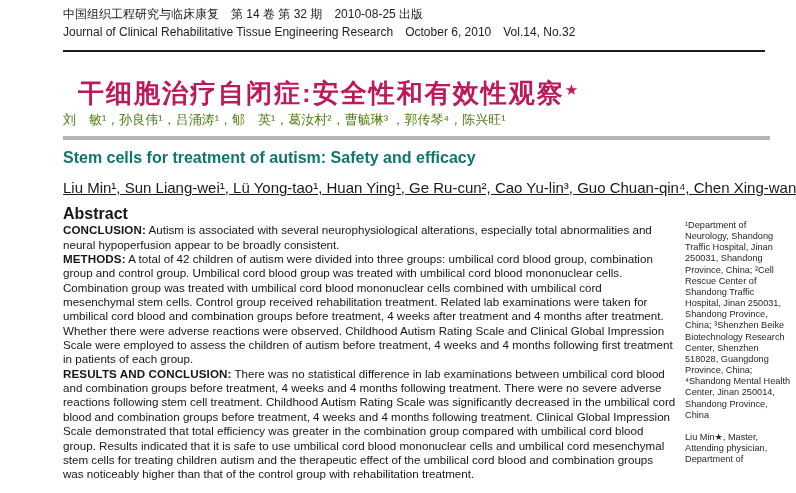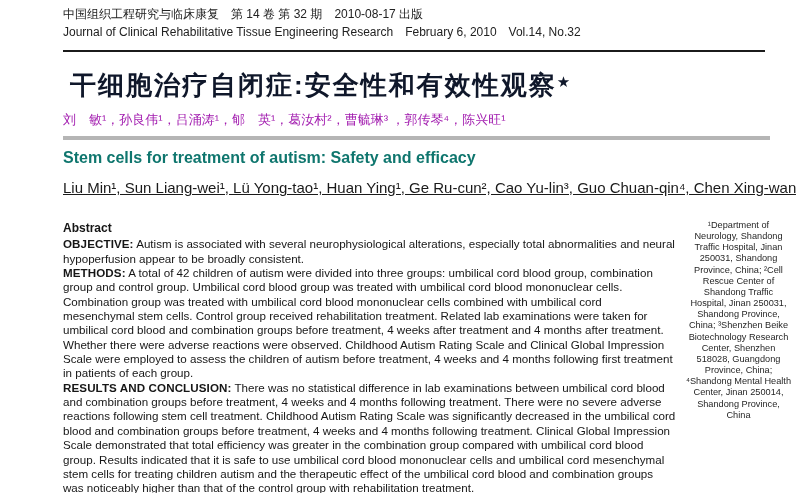--- a/index.html
+++ b/index.html
@@ -8,66 +8,67 @@
     overflow:hidden; color:#111;
     font-family:"Liberation Sans","DejaVu Sans",sans-serif;
   }
   
   .header-text { position:absolute; left:63px; top:6px; font-size:12px; line-height:17.5px; color:#222; white-space:nowrap; }
   .hl span { margin-right:12px; }
   .it { }
   .logo { position:absolute; left:697px; top:5px; width:94px; height:45px; }
   .rule { position:absolute; left:63px; top:50px; width:702px; height:2px; background:#1b1b1b; }
   
-  .title-cn { position:absolute; left:62px; top:60px; margin:8px; font-size:26px; font-weight:bold; letter-spacing:2px; color:#0f172a; white-space:nowrap; }
+  .title-cn { position:absolute; left:62px; top:60px; margin:16px; font-size:26px; font-weight:bold; letter-spacing:2px; color:#be185d; white-space:nowrap; }
   .title-cn .star { font-size:15px; vertical-align:7px; letter-spacing:0; }
-  .authors-cn { position:absolute; left:63px; top:111px; font-size:13px; color:#a21caf; white-space:nowrap; }
+  .authors-cn { position:absolute; left:63px; top:111px; font-size:13px; color:#4d7c0f; white-space:nowrap; }
   .gray-bar { position:absolute; left:63px; top:136px; width:707px; height:4px; background:#b5b5b5; }
   .title-en { position:absolute; left:63px; top:149px; margin:0; font-size:16px; font-weight:bold; color:#0f766e; white-space:nowrap; }
   .authors-en { position:absolute; left:63px; top:179px; font-size:15px; color:#1a1a1a; white-space:nowrap;text-decoration:underline; }
   
   .abstract { position:absolute; left:63px; top:207px; width:613px; font-size:11.6px; line-height:14.35px; color:#161616; }
-  .abstract h3 { font-size:12px; margin:14px 0 2px 0; }
+  .abstract h3 { font-size:16px; margin:0 0 2px 0; }
   .abstract p { margin:0; text-align:left; }
   .abstract b { letter-spacing:0.1px; }
   
   .sidebar { position:absolute; left:685px; top:220px; width:107px; font-size:9.2px; line-height:11.15px; color:#262626; }
-  .sidebar p { margin:0;text-align:center; }
+  .sidebar p { margin:0; }
   .sidebar .affil { margin-bottom:11px; }
 </style>
 </head>
 <body>
 
 <div class="page">
 
   <div class="header-text">
     <div class="hl">
-      <span>中国组织工程研究与临床康复</span><span class="it">第 14 卷 第 32 期</span><span>2010-08-17 出版</span>
+      <span>中国组织工程研究与临床康复</span><span class="it">第 14 卷 第 32 期</span><span>2010-08-25 出版</span>
     </div>
     <div class="hl it">
-      <span>Journal of Clinical Rehabilitative Tissue Engineering Research</span><span>February 6, 2010</span><span>Vol.14, No.32</span>
+      <span>Journal of Clinical Rehabilitative Tissue Engineering Research</span><span>October 6, 2010</span><span>Vol.14, No.32</span>
     </div>
   </div>
 
 
   <div class="rule"></div>
 
   <h1 class="title-cn"><span>干细胞治疗自闭症:安全性和有效性观察</span><span class="star">★</span></h1>
 
   <div class="authors-cn">刘　敏¹，孙良伟¹，吕涌涛¹，郇　英¹，葛汝村²，曹毓琳³ ，郭传琴⁴，陈兴旺¹</div>
 
   <div class="gray-bar"></div>
 
   <h2 class="title-en">Stem cells for treatment of autism: Safety and efficacy</h2>
   <div class="authors-en">Liu Min¹, Sun Liang-wei¹, Lü Yong-tao¹, Huan Ying¹, Ge Ru-cun², Cao Yu-lin³, Guo Chuan-qin⁴, Chen Xing-wang¹</div>
 
   <section class="abstract">
     <h3>Abstract</h3>
-    <p><b>OBJECTIVE:</b> <span>Autism is associated with several neurophysiological alterations, especially total abnormalities and neural hypoperfusion appear to be broadly consistent.</span></p>
+    <p><b>CONCLUSION:</b> <span>Autism is associated with several neurophysiological alterations, especially total abnormalities and neural hypoperfusion appear to be broadly consistent.</span></p>
     <p><b>METHODS:</b> <span>A total of 42 children of autism were divided into three groups: umbilical cord blood group, combination group and control group. Umbilical cord blood group was treated with umbilical cord blood mononuclear cells. Combination group was treated with umbilical cord blood mononuclear cells combined with umbilical cord mesenchymal stem cells. Control group received rehabilitation treatment. Related lab examinations were taken for umbilical cord blood and combination groups before treatment, 4 weeks after treatment and 4 months after treatment. Whether there were adverse reactions were observed. Childhood Autism Rating Scale and Clinical Global Impression Scale were employed to assess the children of autism before treatment, 4 weeks and 4 months following first treatment in patients of each group.</span></p>
     <p><b>RESULTS AND CONCLUSION:</b> <span>There was no statistical difference in lab examinations between umbilical cord blood and combination groups before treatment, 4 weeks and 4 months following treatment. There were no severe adverse reactions following stem cell treatment. Childhood Autism Rating Scale was significantly decreased in the umbilical cord blood and combination groups before treatment, 4 weeks and 4 months following treatment. Clinical Global Impression Scale demonstrated that total efficiency was greater in the combination group compared with umbilical cord blood group. Results indicated that it is safe to use umbilical cord blood mononuclear cells and umbilical cord mesenchymal stem cells for treating children autism and the therapeutic effect of the umbilical cord blood and combination groups was noticeably higher than that of the control group with rehabilitation treatment.</span></p>
   </section>
 
   <aside class="sidebar">
     <p class="affil">¹Department of Neurology, Shandong Traffic Hospital, Jinan 250031, Shandong Province, China; ²Cell Rescue Center of Shandong Traffic Hospital, Jinan 250031, Shandong Province, China; ³Shenzhen Beike Biotechnology Research Center, Shenzhen 518028, Guangdong Province, China; ⁴Shandong Mental Health Center, Jinan 250014, Shandong Province, China</p>
+    <p class="corr">Liu Min★, Master, Attending physician, Department of</p>
   </aside>
 
 </div>
 
 </body></html>

